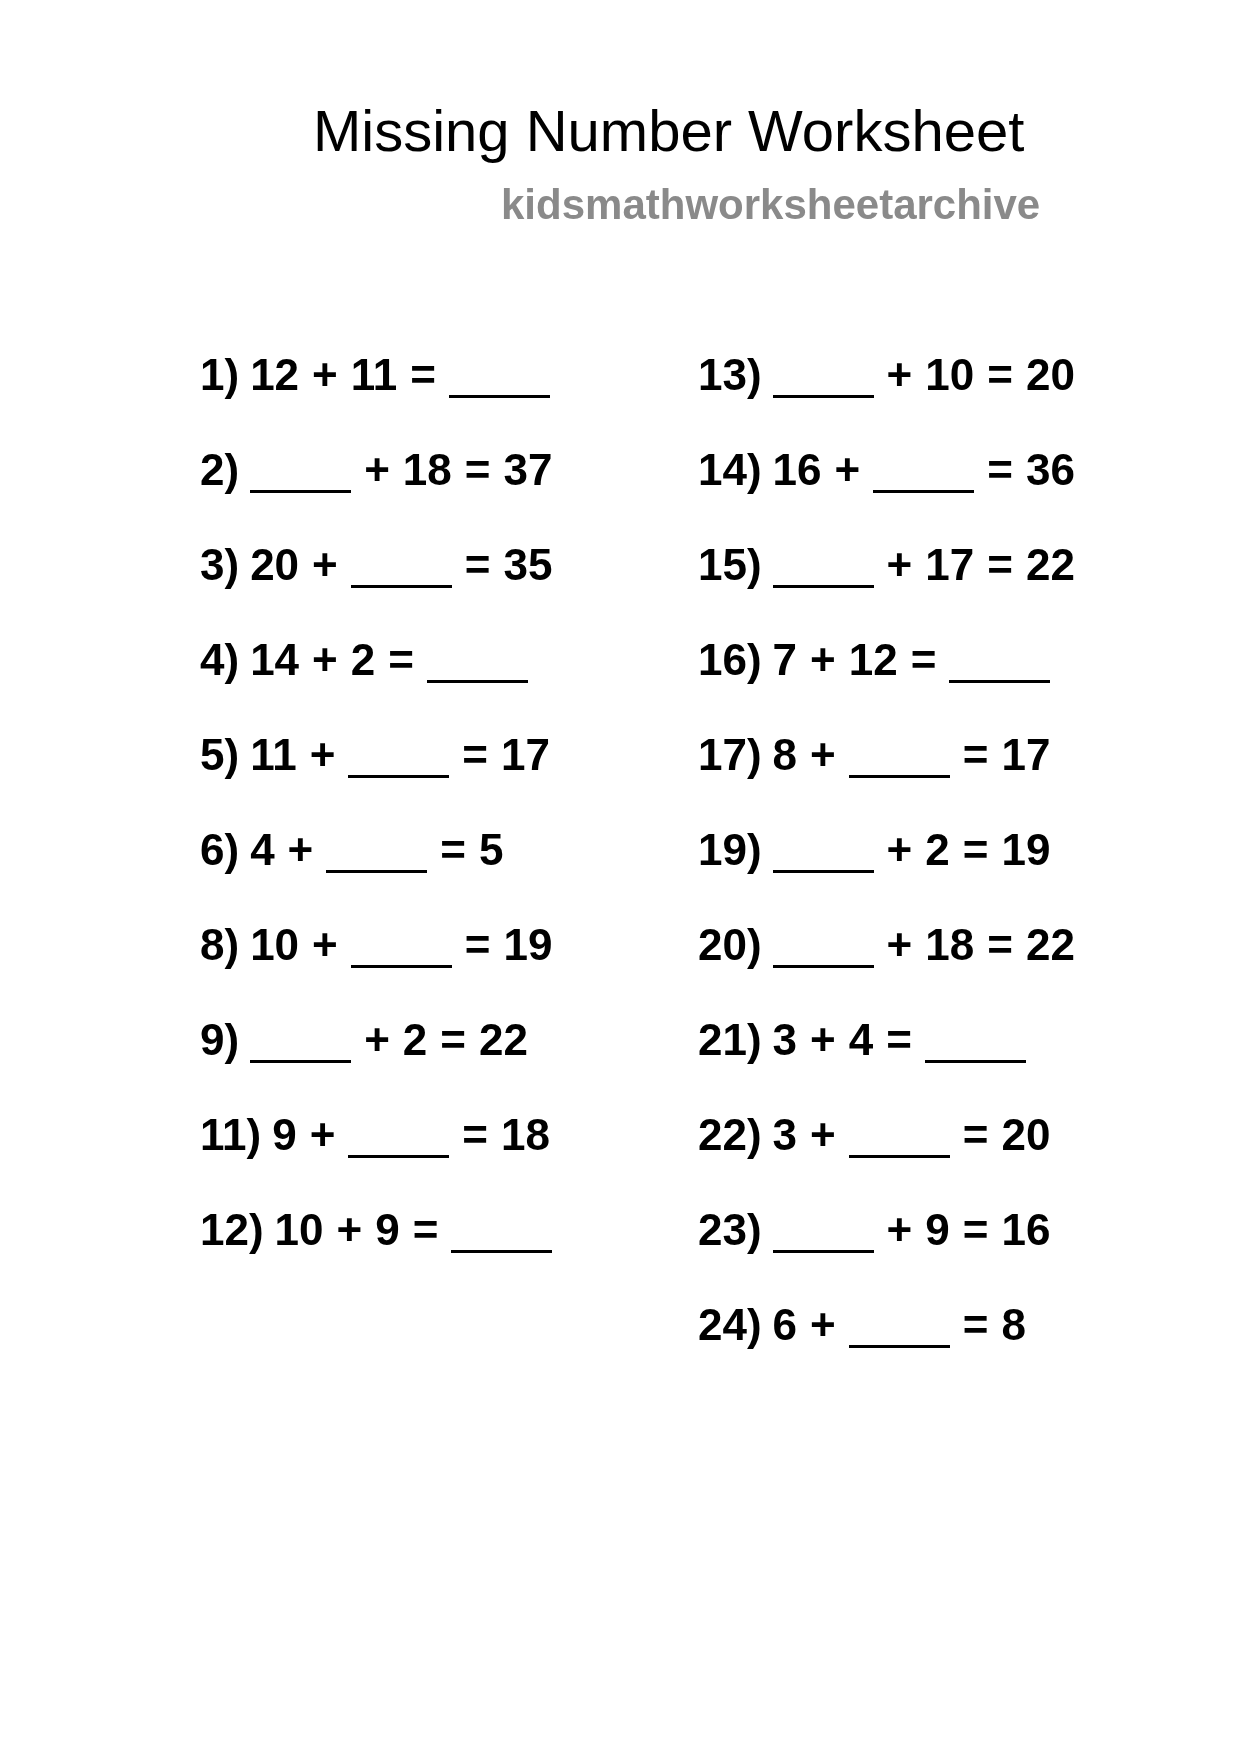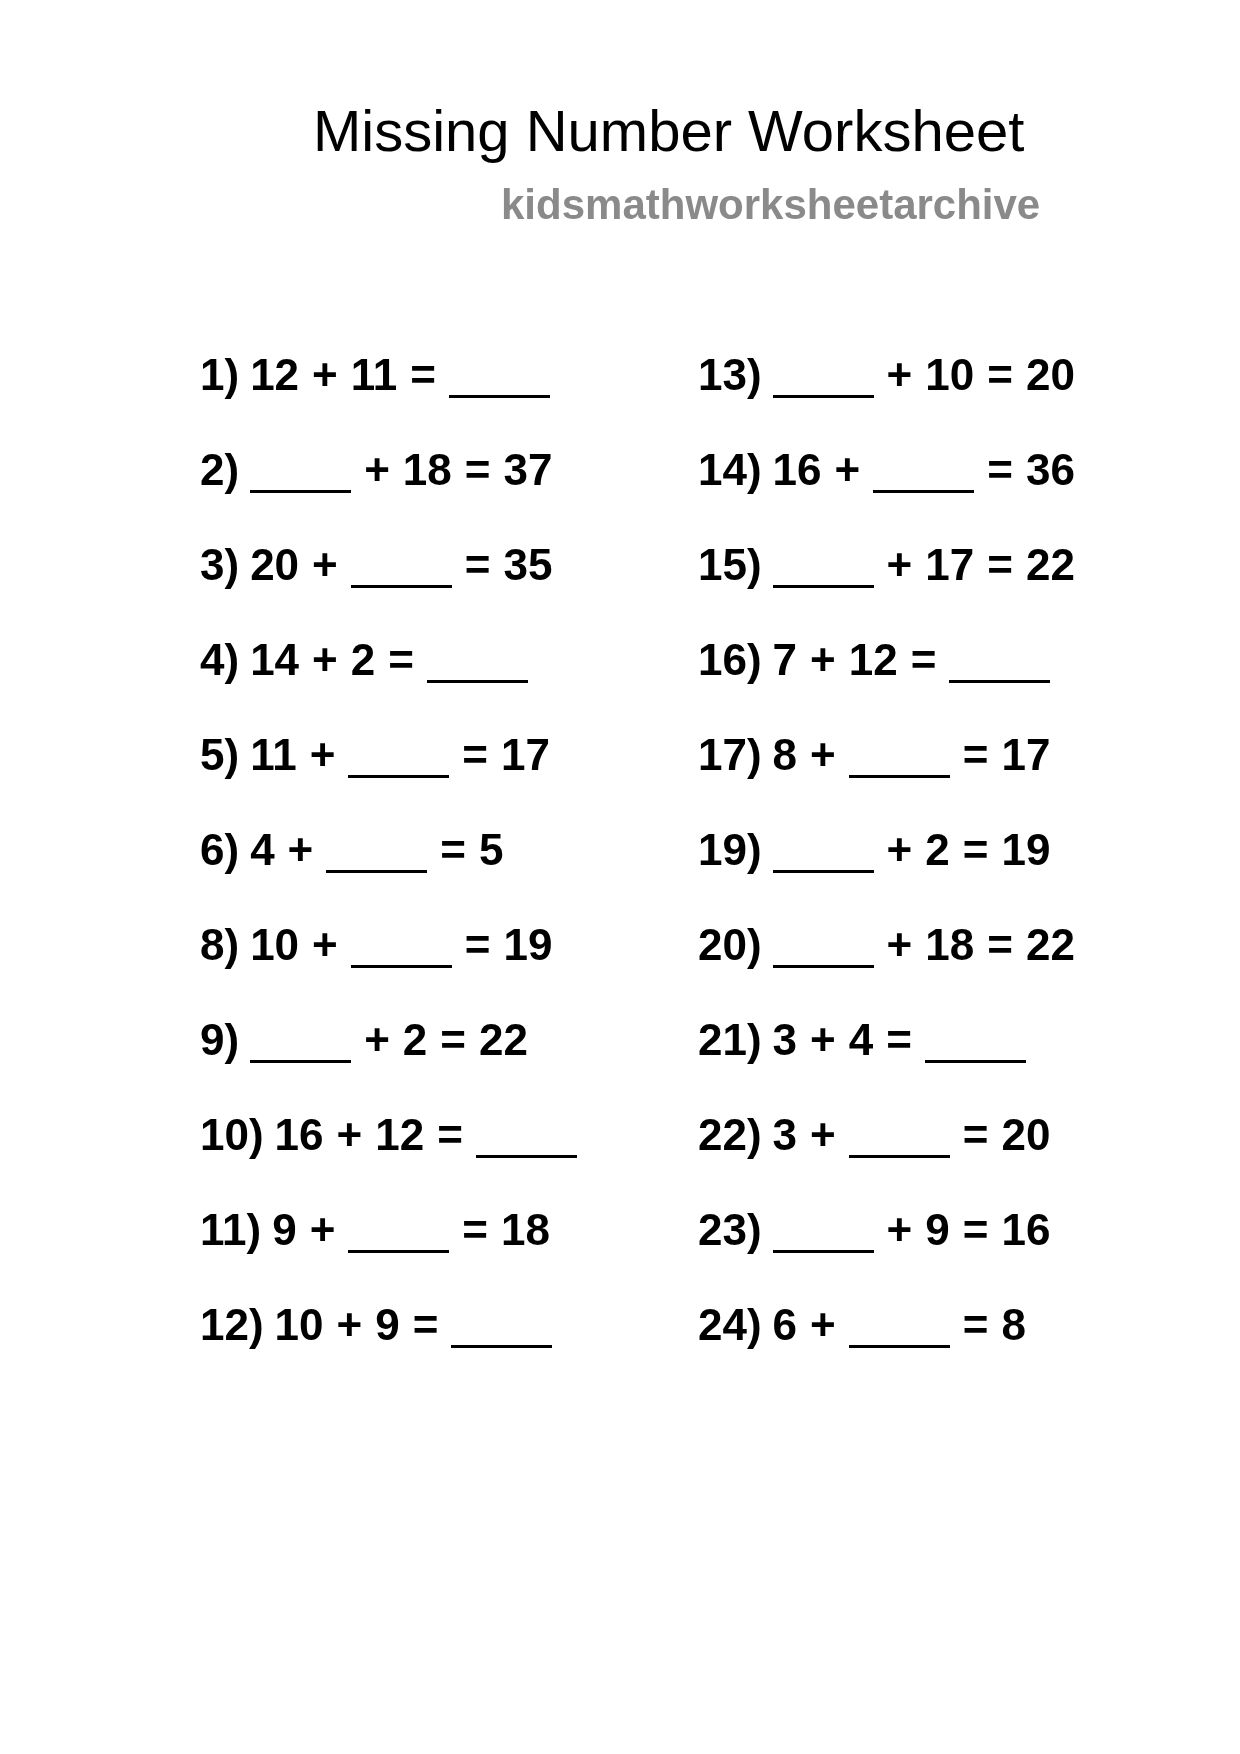--- a/index.html
+++ b/index.html
@@ -70,21 +70,20 @@
 
 <div class="col left">
     <div class="problem"><span class="num">1)</span><span class="tok">12</span><span class="tok">+</span><span class="tok">11</span><span class="tok">=</span><span class="blank"></span></div>
     <div class="problem"><span class="num">2)</span><span class="blank"></span><span class="tok">+</span><span class="tok">18</span><span class="tok">=</span><span class="tok">37</span></div>
     <div class="problem"><span class="num">3)</span><span class="tok">20</span><span class="tok">+</span><span class="blank"></span><span class="tok">=</span><span class="tok">35</span></div>
     <div class="problem"><span class="num">4)</span><span class="tok">14</span><span class="tok">+</span><span class="tok">2</span><span class="tok">=</span><span class="blank"></span></div>
     <div class="problem"><span class="num">5)</span><span class="tok">11</span><span class="tok">+</span><span class="blank"></span><span class="tok">=</span><span class="tok">17</span></div>
     <div class="problem"><span class="num">6)</span><span class="tok">4</span><span class="tok">+</span><span class="blank"></span><span class="tok">=</span><span class="tok">5</span></div>
     <div class="problem"><span class="num">8)</span><span class="tok">10</span><span class="tok">+</span><span class="blank"></span><span class="tok">=</span><span class="tok">19</span></div>
     <div class="problem"><span class="num">9)</span><span class="blank"></span><span class="tok">+</span><span class="tok">2</span><span class="tok">=</span><span class="tok">22</span></div>
-    <div class="problem"><span class="num">10)</span><span class="tok">16</span><span class="tok">+</span><span class="tok">12</span><span class="tok">=</span><span class="blank"></span></div>
     <div class="problem"><span class="num">11)</span><span class="tok">9</span><span class="tok">+</span><span class="blank"></span><span class="tok">=</span><span class="tok">18</span></div>
     <div class="problem"><span class="num">12)</span><span class="tok">10</span><span class="tok">+</span><span class="tok">9</span><span class="tok">=</span><span class="blank"></span></div>
   </div>
 <div class="col right">
     <div class="problem"><span class="num">13)</span><span class="blank"></span><span class="tok">+</span><span class="tok">10</span><span class="tok">=</span><span class="tok">20</span></div>
     <div class="problem"><span class="num">14)</span><span class="tok">16</span><span class="tok">+</span><span class="blank"></span><span class="tok">=</span><span class="tok">36</span></div>
     <div class="problem"><span class="num">15)</span><span class="blank"></span><span class="tok">+</span><span class="tok">17</span><span class="tok">=</span><span class="tok">22</span></div>
     <div class="problem"><span class="num">16)</span><span class="tok">7</span><span class="tok">+</span><span class="tok">12</span><span class="tok">=</span><span class="blank"></span></div>
     <div class="problem"><span class="num">17)</span><span class="tok">8</span><span class="tok">+</span><span class="blank"></span><span class="tok">=</span><span class="tok">17</span></div>
     <div class="problem"><span class="num">19)</span><span class="blank"></span><span class="tok">+</span><span class="tok">2</span><span class="tok">=</span><span class="tok">19</span></div>

